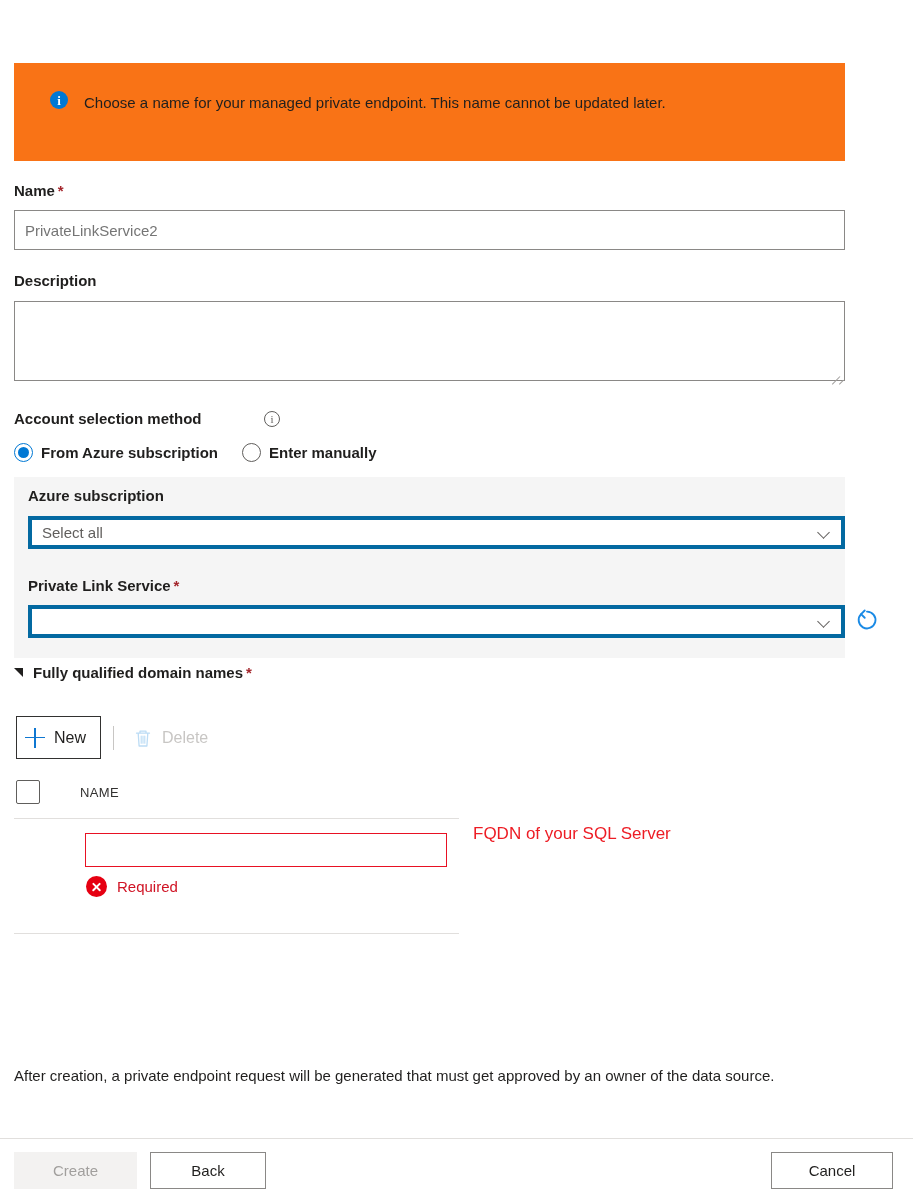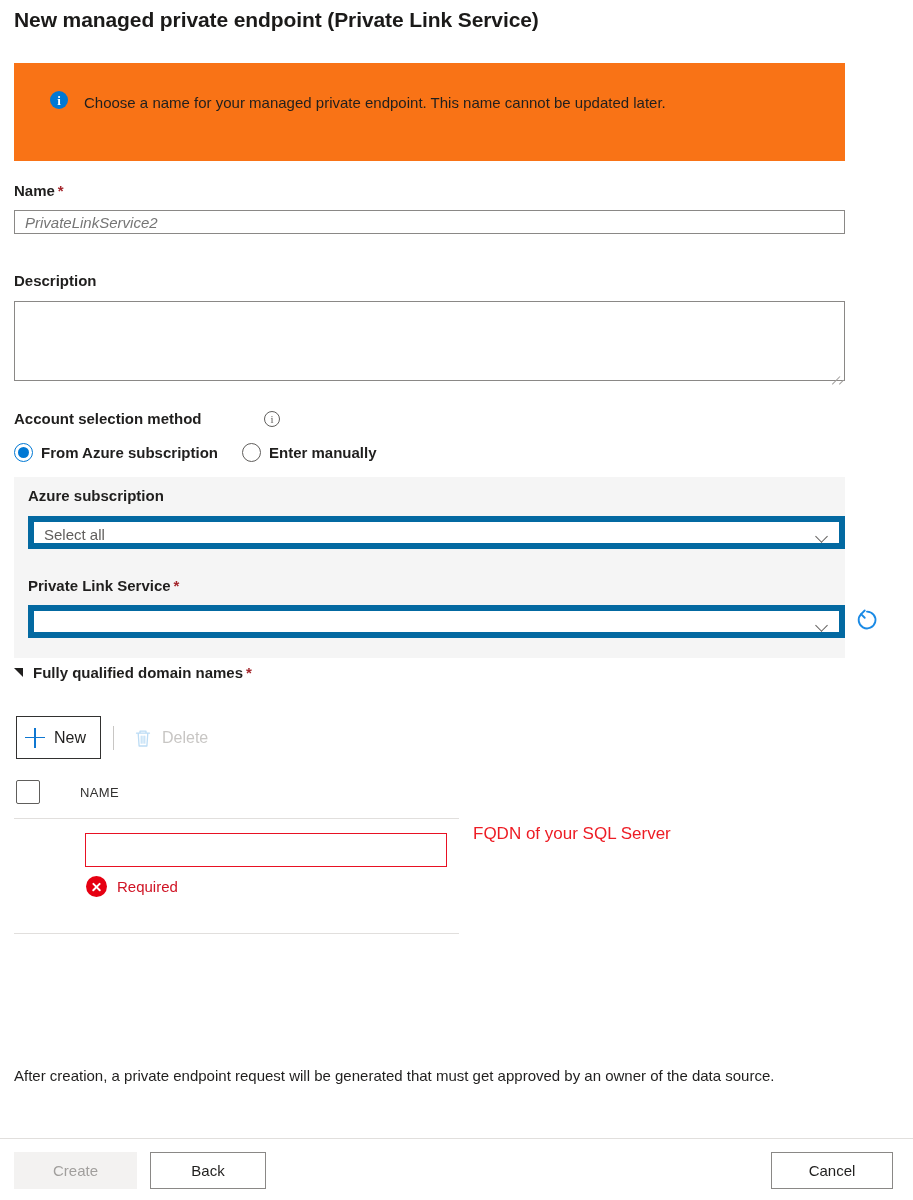--- a/index.html
+++ b/index.html
@@ -111,22 +111,22 @@
   
   .gray-panel {
     position: absolute; left: 14px; top: 477px;
     width: 831px; height: 181px;
     background: #f5f5f5;
   }
 
   
   .select-box {
     position: absolute;
-    border: 6px solid #0369a1; background: #ffffff;
-    display: flex; align-items: flex-end;
+    border: 4px solid #0369a1; background: #ffffff;
+    display: flex; align-items: center;
     padding: 0 10px;
   }
   .select-value { font-size: 15px; color: #605e5c; flex: 1; }
   .chev {
     width: 13px; height: 13px; flex: 0 0 13px; position: relative;
   }
   .chev::before {
     content: ""; position: absolute; left: 1px; top: 2px;
     width: 8px; height: 8px;
     border-right: 1.3px solid #605e5c;
@@ -225,31 +225,30 @@
     font-size: 15px; font-family: "Liberation Sans", sans-serif;
   }
   .btn-disabled { background: #f3f2f1; color: #a19f9d; border: none; }
   .btn-normal { background: #ffffff; color: #201f1e; border: 1px solid #8a8886; }
 </style>
 </head>
 <body>
 
 <div class="page">
 
-  <div class="title">New managed private endpoint (Private Link Service)</div>
 
   <div class="info-banner">
     <div class="info-icon"></div>
     <div class="info-text">Choose a name for your managed private endpoint. This name cannot be updated later.</div>
   </div>
 
   <div class="field-label" style="left:14px; top:182px;">
     <span>Name</span><span class="req-star">*</span>
   </div>
-  <input class="text-input" style="left: 14px; top: 210px; width: 831px; height: 24px; font-style: italic;" placeholder="PrivateLinkService2">
+  <input class="text-input" style="left: 14px; top: 210px; width: 831px; height: 40px;" placeholder="PrivateLinkService2">
 
   <div class="field-label" style="left:14px; top:272px;">Description</div>
   <textarea class="textarea-box" placeholder="" style=""></textarea>
   <div class="resize-grip">
     <span style="width:11px; top:10px; transform:rotate(-45deg);"></span>
     <span style="width:6px; top:10px; right:0; transform:rotate(-45deg) translate(0,5px);"></span>
   </div>
 
   <div class="field-label" style="left:14px; top:410px;">Account selection method</div>
   <div class="info-circle" style="left:264px; top:411px;"></div>

